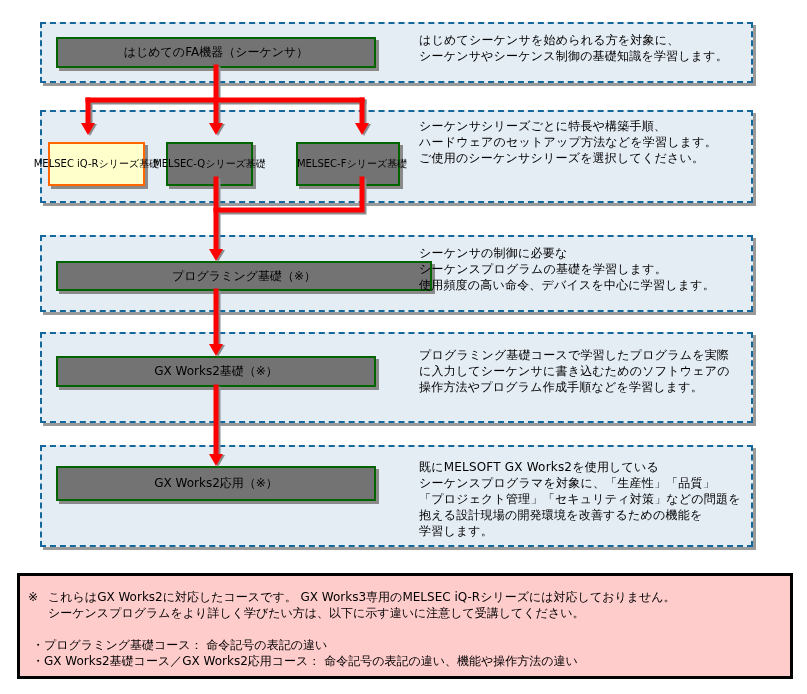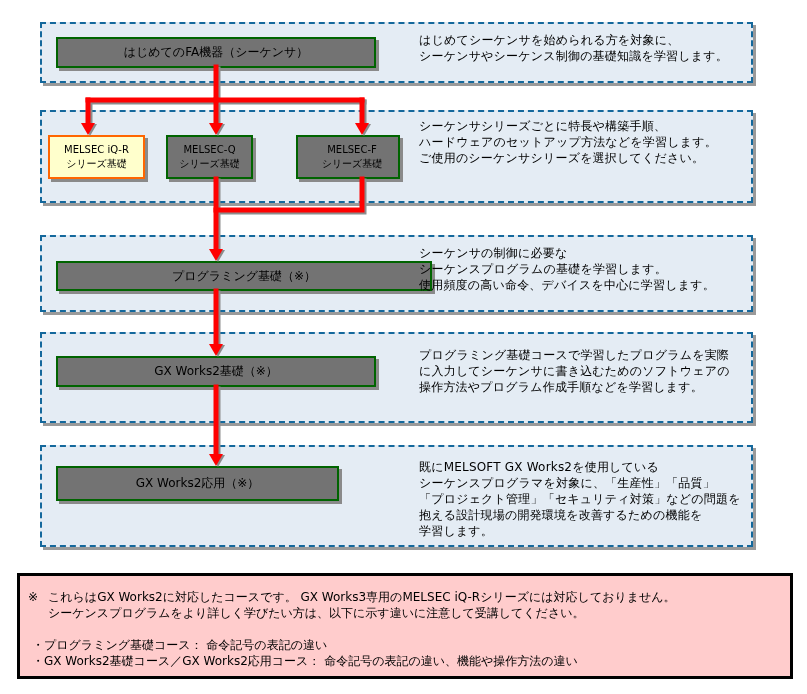--- a/index.html
+++ b/index.html
@@ -17,21 +17,21 @@
   }
   .desc div { height: 16px; }
   .course {
     position: absolute;
     background: #737373;
     border: 2px solid #006400;
     box-shadow: 3px 3px 0 #8a8a8a;
     display: flex; align-items: center; justify-content: center;
     font-size: 12px; white-space: nowrap; box-sizing: border-box;
   }
-  .course.small { flex-direction: column; font-size: 10px; line-height: 14px; text-align: center; }
+  .course.small { font-size: 10px; line-height: 14px; text-align: center; margin-top: 7px; }
   .course.highlight { background: #ffffcc; border-color: #ff6600; }
   #arrows { position: absolute; left: 0; top: 0; width: 807px; height: 694px; pointer-events: none; }
   .note {
     position: absolute; left: 17px; top: 573px; width: 770px; height: 100px;
     background: #ffcccc; border: 3px solid #000; box-sizing: content-box;
     font-size: 12px; line-height: 16px; white-space: nowrap;
   }
   .note .row { position: absolute; }
 </style>
 </head>
@@ -79,21 +79,21 @@
 <div class="course" style="left:56px;top:356px;width:320px;height:31px;">
   <span>GX Works2基礎（※）</span>
 </div>
 <div class="desc" style="top:347px;">
   <div>プログラミング基礎コースで学習したプログラムを実際</div>
   <div>に入力してシーケンサに書き込むためのソフトウェアの</div>
   <div>操作方法やプログラム作成手順などを学習します。</div>
 </div>
 
 <div class="section" style="top:445px;height:98px;"></div>
-<div class="course" style="left:56px;top:466px;width:283px;height:35px;">
+<div class="course" style="left:56px;top:466px;width:320px;height:35px;">
   <span>GX Works2応用（※）</span>
 </div>
 <div class="desc" style="top:459px;">
   <div>既にMELSOFT GX Works2を使用している</div>
   <div>シーケンスプログラマを対象に、「生産性」「品質」</div>
   <div>「プロジェクト管理」「セキュリティ対策」などの問題を</div>
   <div>抱える設計現場の開発環境を改善するための機能を</div>
   <div>学習します。</div>
 </div>
 

